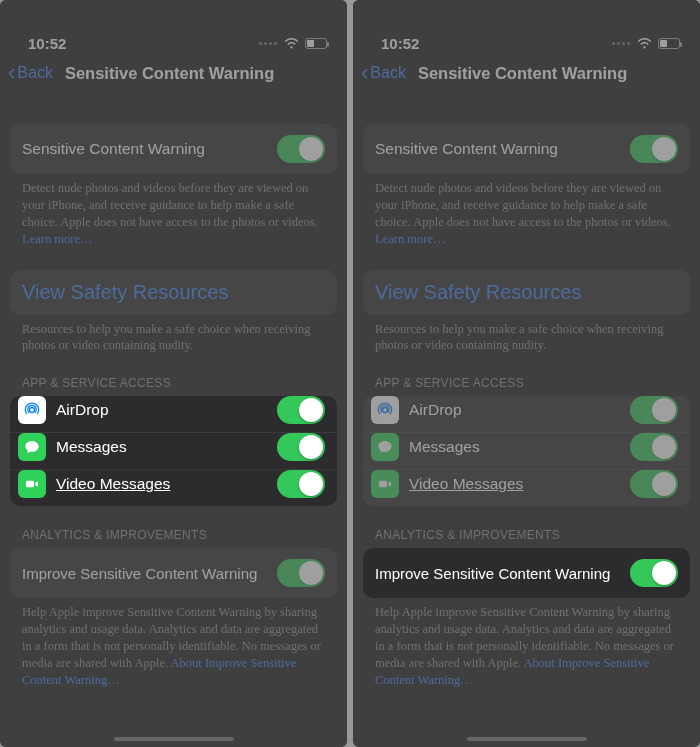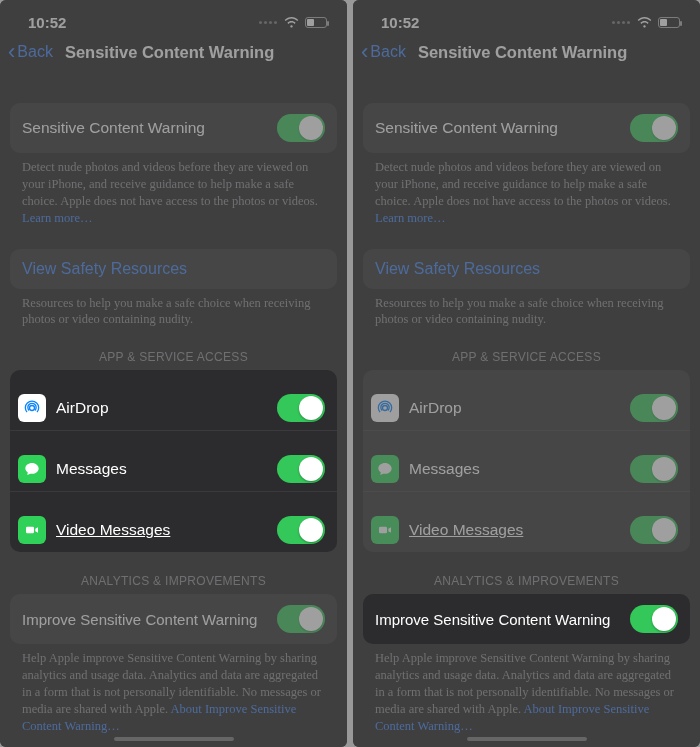--- a/index.html
+++ b/index.html
@@ -24,20 +24,21 @@
     overflow: hidden;
   }
   .statusbar {
     display: flex;
     justify-content: space-between;
     align-items: center;
     padding: 14px 20px 4px 28px;
     font-size: 15px;
     font-weight: 600;
     color: #fff;
+    margin-top: 21px;
   }
   .status-right { display: flex; align-items: center; gap: 6px; }
   .navbar {
     display: flex;
     align-items: center;
     padding: 6px 8px 10px 8px;
     font-size: 16px;
   }
   .back {
     color: #3a82f7;
@@ -54,55 +55,54 @@
   }
   .content { padding: 0 10px; }
   .group { margin-top: 22px; }
   .group.first { margin-top: 30px; }
   .group-header {
     font-size: 12px;
     color: #8e8e93;
     text-transform: uppercase;
     letter-spacing: 0.3px;
     padding: 0 12px 6px 12px;
-    text-align: center;
   }
   .cell {
     background: #2c2c2e;
     border-radius: 10px;
     padding: 11px 12px;
     display: flex;
     align-items: center;
     font-size: 16px;
   }
   .celllist { background: #2c2c2e; border-radius: 10px; }
   .rowcell {
     display: flex;
     align-items: center;
-    padding: 24px 12px 8px 8px;
+    padding: 0 12px 8px 8px;
     border-bottom: 0.5px solid #3a3a3c;
   }
   .rowcell:last-child { border-bottom: none; text-decoration: underline; }
   .appicon {
     width: 28px; height: 28px;
     border-radius: 6px;
     display: flex; align-items: center; justify-content: center;
     margin-right: 10px;
     flex-shrink: 0;
   }
   .label { flex: 1; color: #fff; font-size: 15.5px; }
   .footer {
     font-size: 12.5px;
     color: #8e8e93;
     line-height: 1.35;
     padding: 6px 12px 0 12px;
     font-family: Liberation Serif, serif;
   }
   .footer a, .link { color: #3a82f7; text-decoration: none; }
-  .linkcell { color: #3a82f7; font-size: 16px; }
+  .linkcell { color: #3a82f7; font-size: 20px; }
 
   
   .toggle {
     width: 48px; height: 28px;
     border-radius: 14px;
     background: #34c759;
     position: relative;
     flex-shrink: 0;
   }
   .toggle .knob {

